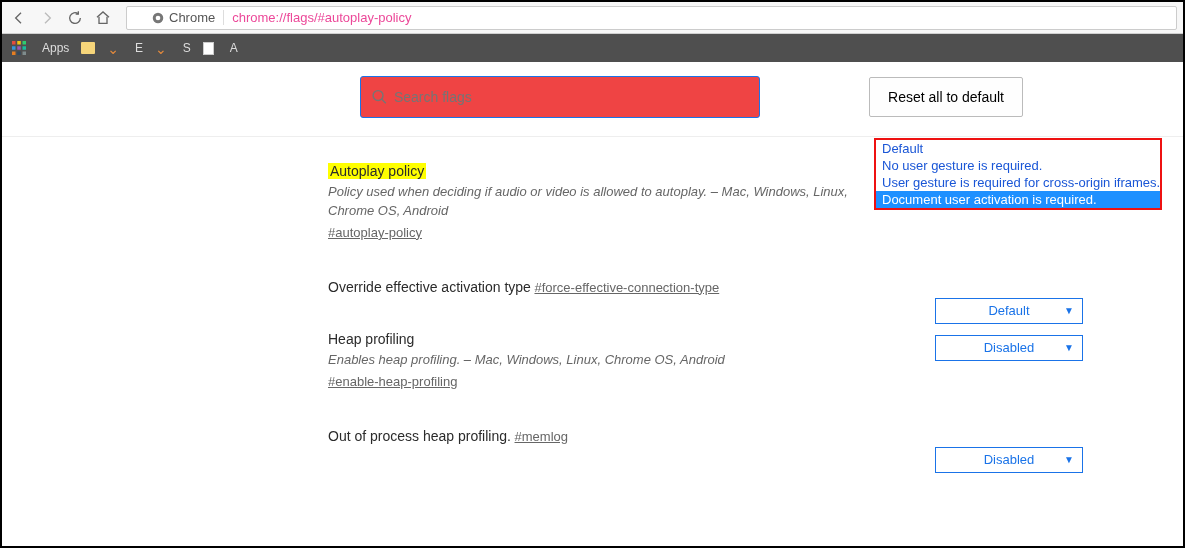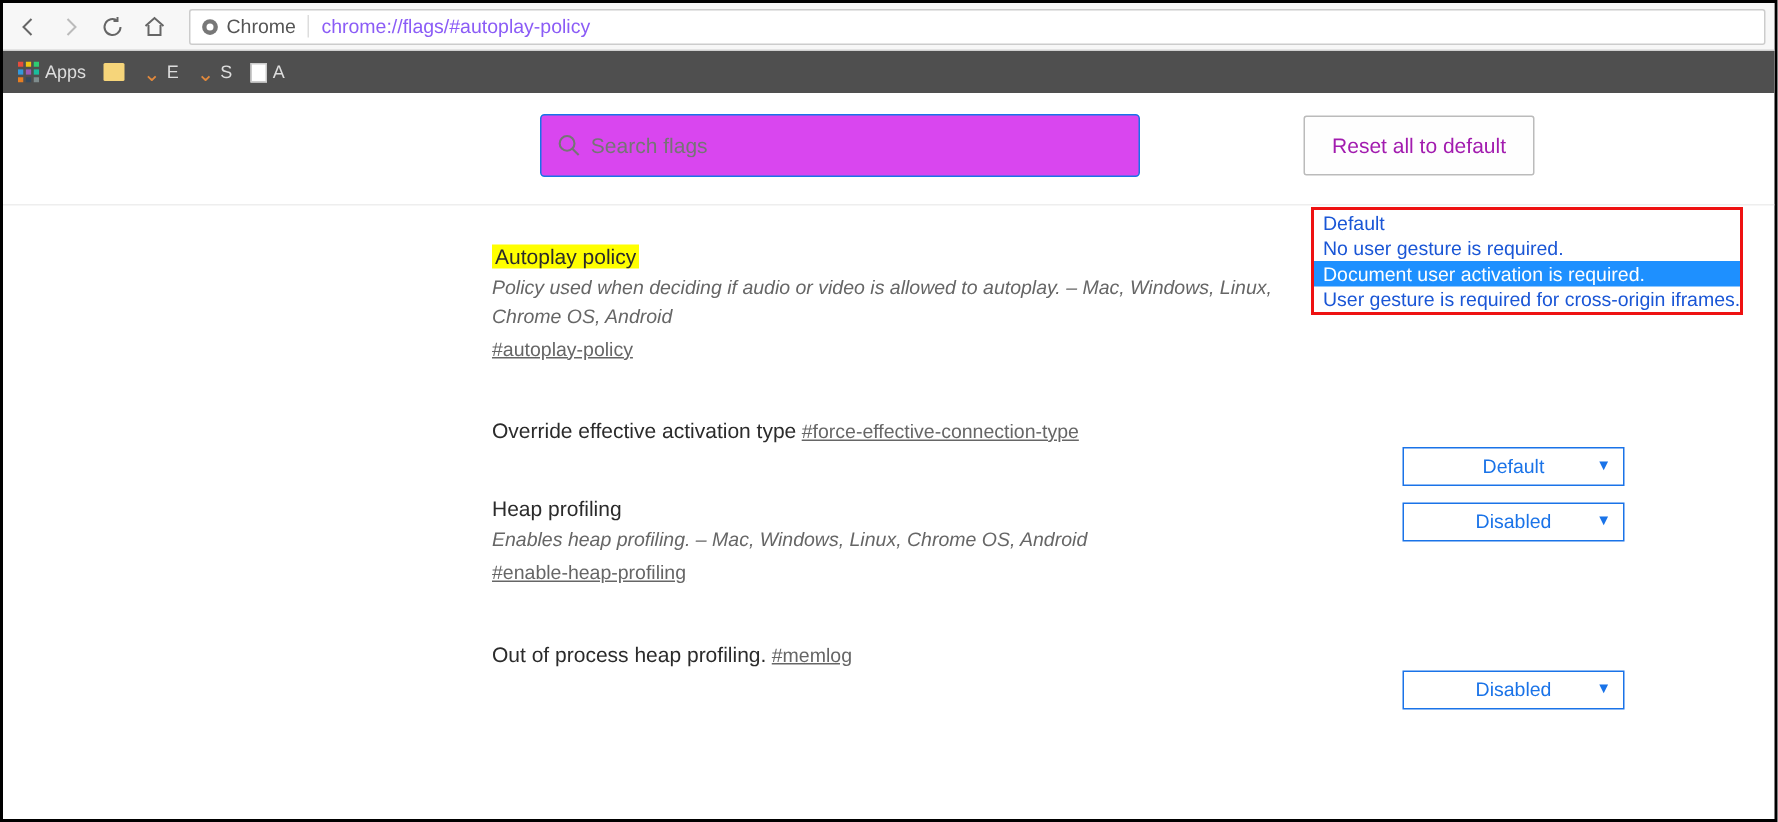--- a/index.html
+++ b/index.html
@@ -3,41 +3,41 @@
 <meta charset="utf-8">
 <style>
   * { box-sizing: border-box; margin: 0; padding: 0; }
   body { font-family: "Segoe UI", Arial, sans-serif; font-size: 13px; background: #fff; color: #202124; width: 1185px; height: 548px; border: 2px solid #000; overflow: hidden; position: relative; }
 
   
   .toolbar { height: 32px; background: #f7f7f7; border-bottom: 1px solid #d0d0d0; display: flex; align-items: center; padding: 0 6px; gap: 6px; }
   .nav-btn { width: 22px; height: 22px; display: flex; align-items: center; justify-content: center; color: #555; }
   .nav-btn svg { width: 16px; height: 16px; stroke: #666; fill: none; stroke-width: 2; }
   .nav-btn.disabled svg { stroke: #bbb; }
-  .url-bar { flex: 1; height: 24px; background: #fff; border: 1px solid #ccc; border-radius: 2px; margin-left: 6px; display: flex; align-items: center; padding: 0 6px; font-size: 13px; }
+  .url-bar { flex: 1; height: 24px; background: #fff; border: 1px solid #ccc; border-radius: 2px; margin-left: 6px; display: flex; align-items: center; padding: 0 24px; font-size: 13px; }
   .url-prefix { color: #555; margin-right: 8px; display: flex; align-items: center; gap: 4px; border-right: 1px solid #ddd; padding-right: 8px; }
-  .url-path { color: #8b5cf6; }
+  .url-path { color: #ec4899; }
   .chrome-icon { width: 14px; height: 14px; }
 
   
   .bookmarks { height: 28px; background: #4f4f4f; display: flex; align-items: center; padding: 0 10px; gap: 12px; color: #ddd; font-size: 12px; }
-  .bm-item { display: flex; align-items: center; gap: 4px; }
+  .bm-item { display: flex; align-items: center; gap: 16px; }
   .bm-apps-icon { width: 14px; height: 14px; }
   .bm-folder { width: 14px; height: 12px; background: #f6d57a; border-radius: 1px; }
   .bm-chev { color: #e2893c; font-size: 14px; position: relative; top:1px; }
   .bm-file { display: inline-block; width: 11px; height: 13px; border: 1px solid #ccc; background: #fff; }
 
   
   .content { position: relative; padding: 14px 0 0 0; }
   .topbar { display: flex; align-items: center; gap: 20px; padding: 0 40px 18px 40px; border-bottom: 1px solid #eee; }
-  .search-wrap { margin-left: 318px; width: 400px; height: 42px; border: 1px solid #1a73e8; border-radius: 3px; display: flex; align-items: center; padding: 0 10px; background: #d946ef; }
+  .search-wrap { margin-left: 318px; width: 400px; height: 42px; border: 1px solid #1a73e8; border-radius: 3px; display: flex; align-items: center; padding: 0 10px; background: #ef4444; }
   .search-wrap svg { width: 18px; height: 18px; stroke: #757575; fill: none; stroke-width: 2; margin-right: 6px; }
   .search-wrap input { border: none; outline: none; font-size: 14px; width: 100%; color: #333; background: transparent; }
   .search-wrap input::placeholder { color: #757575; }
-  .reset-btn { margin-left: auto; margin-right: 120px; height: 40px; padding: 0 18px; border: 1px solid #bbb; background: #fefefe; font-size: 14px; color: #a21caf; border-radius: 2px; }
+  .reset-btn { margin-left: auto; margin-right: 120px; height: 40px; padding: 0 18px; border: 1px solid #bbb; background: #fefefe; font-size: 14px; color: #000000; border-radius: 2px; }
 
   .flags { padding: 26px 160px 0 326px; position: relative; }
   .flag { margin-bottom: 36px; position: relative; }
   .flag-title { font-size: 14px; font-weight: 400; color: #2b2b2b; display: inline-block; }
   .flag-title.hl { background: #ffff00; padding: 0 2px; }
   .flag-desc { font-size: 13px; color: #666; margin-top: 4px; max-width: 520px; line-height: 1.45; font-style: italic; }
   .flag-anchor { font-size: 13px; color: #666; text-decoration: underline; margin-top: 4px; display: inline-block; }
 
   .sel { position: absolute; right: -60px; top: 22px; width: 148px; height: 26px; border: 1px solid #1a73e8; color: #1a73e8; font-size: 13px; background: #fff; display: flex; align-items: center; justify-content: center; }
   .sel .arrow { position: absolute; right: 8px; font-size: 10px; }
@@ -168,16 +168,16 @@
         <span>Disabled</span>
         <span class="arrow">▼</span>
       </div>
     </div>
 
   </div>
 
   <div class="dropdown" id="dropdown" style="left:872px; top:76px; width:288px;">
       <div class="dd-opt">Default</div>
       <div class="dd-opt">No user gesture is required.</div>
+      <div class="dd-opt">User gesture is required for cross-origin iframes.</div>
       <div class="dd-opt sel-opt">Document user activation is required.</div>
-      <div class="dd-opt">User gesture is required for cross-origin iframes.</div>
     </div>
 </div>
 
 </body></html>

